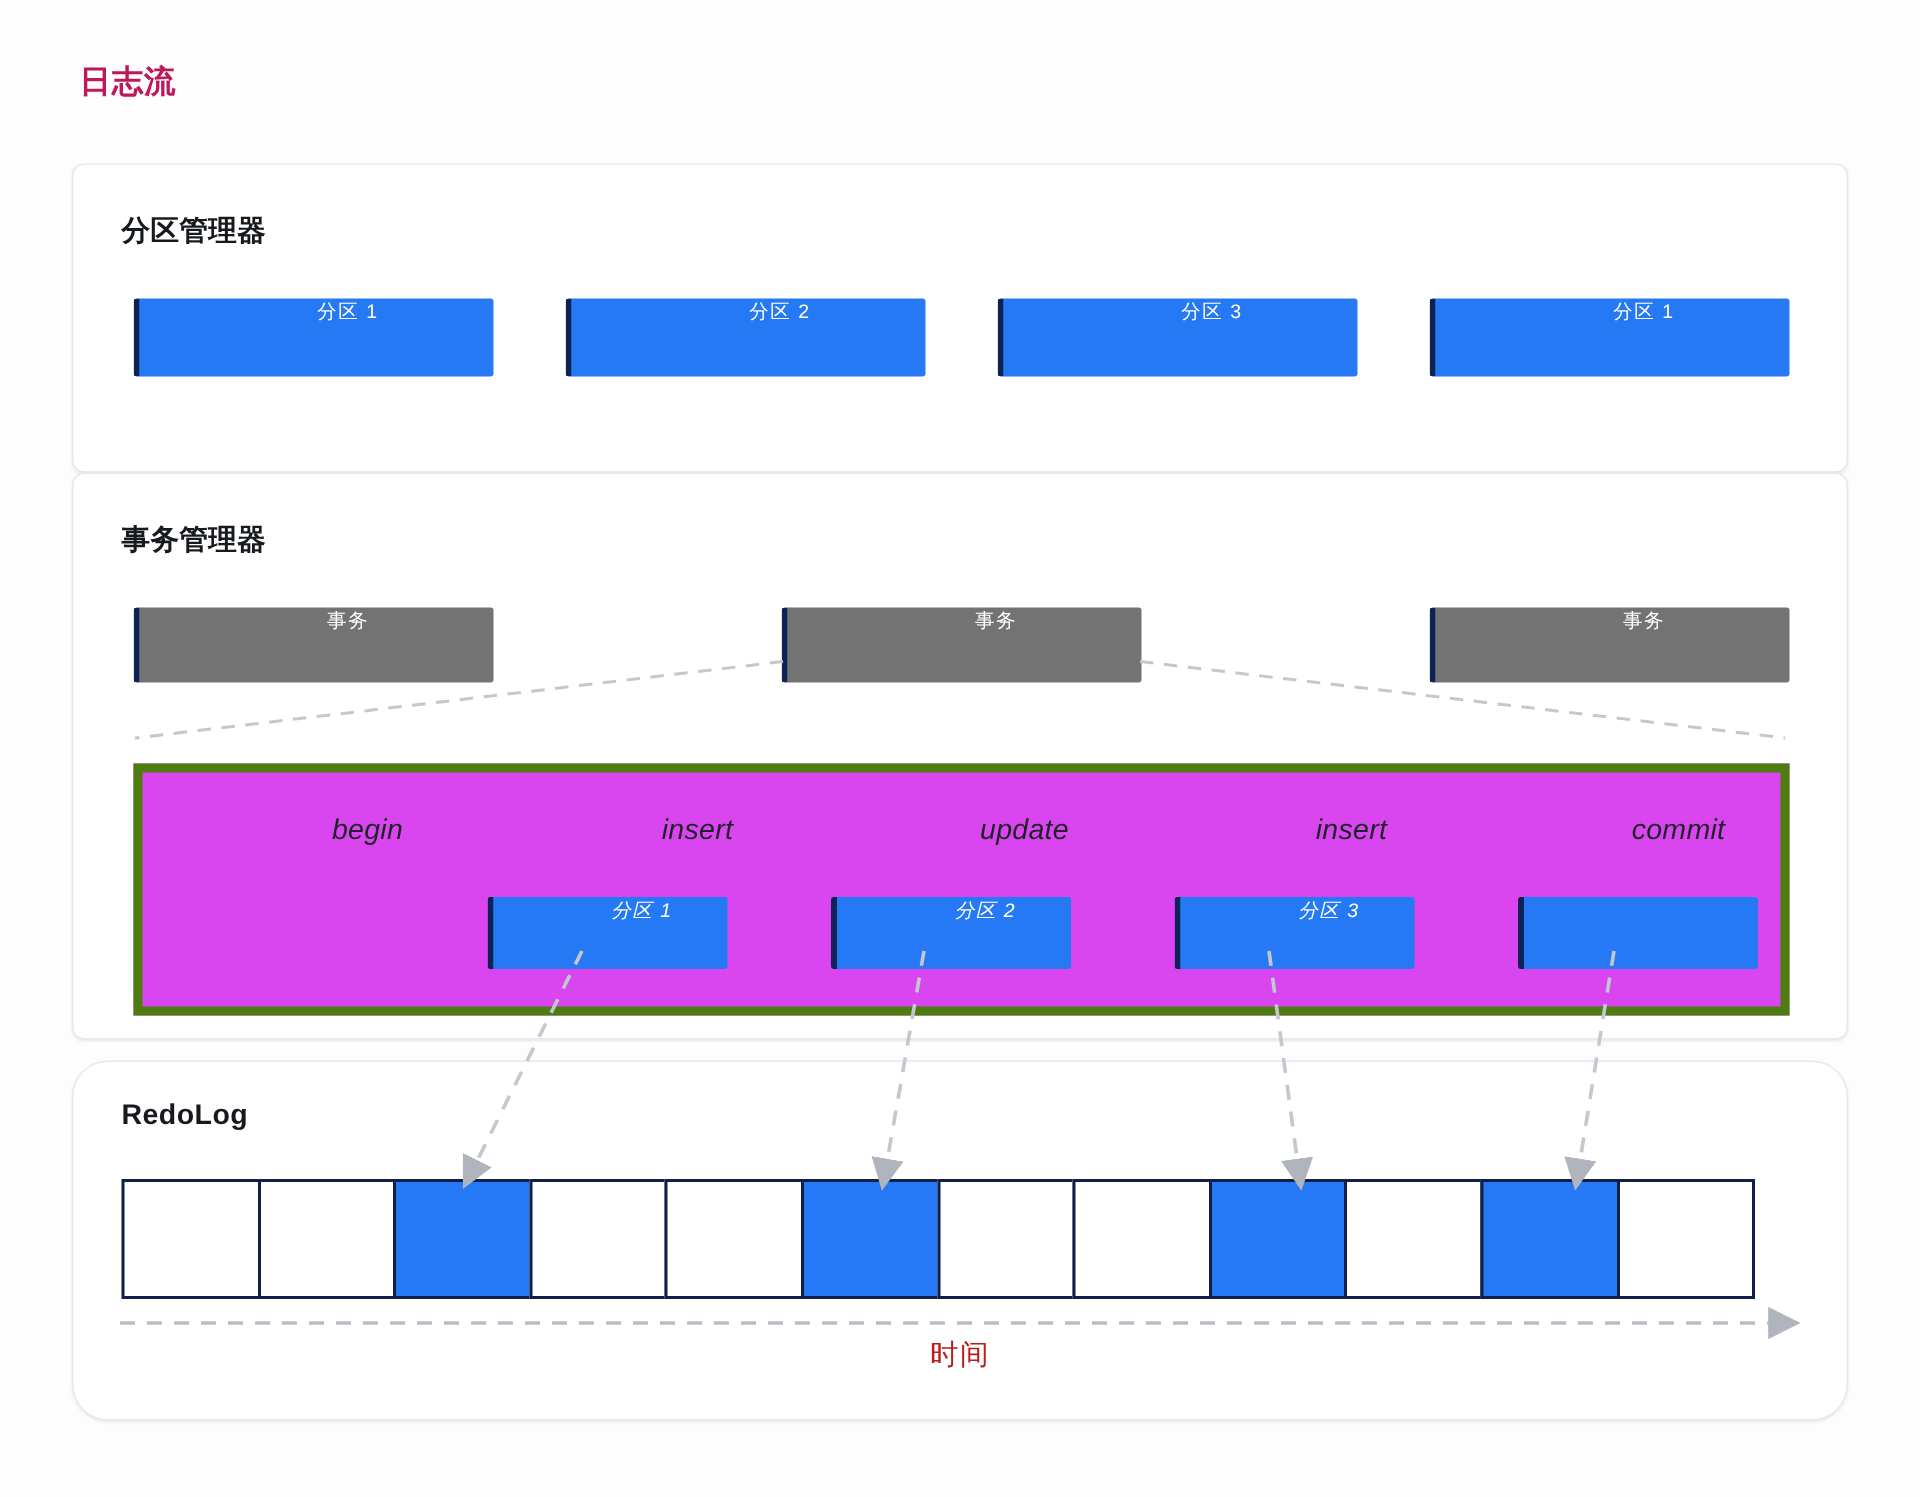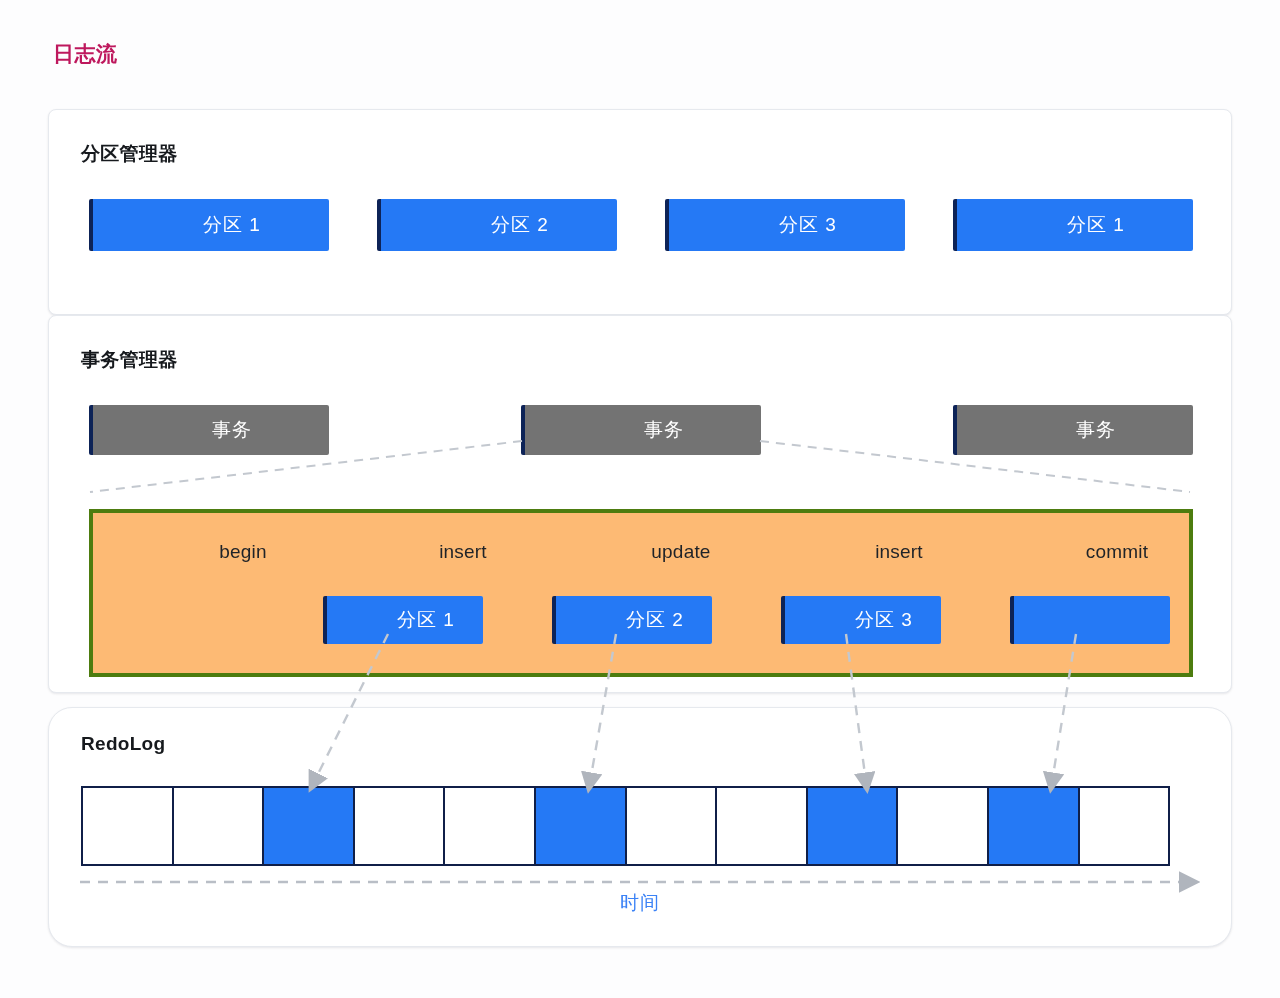--- a/index.html
+++ b/index.html
@@ -60,24 +60,23 @@
   }
   #card-partition .card-title { top: 31px; }
   #card-transaction .card-title { top: 31px; }
   #card-redolog .card-title { top: 25px; }
 
   
   .node {
     position: absolute;
     box-sizing: border-box;
     display: flex;
-    align-items: center;
     justify-content: center;
     color: #ffffff;
-    font-size: 19px;
+    font-size: 13px;
     letter-spacing: 1px;
     border-left: 4px solid #0d2357;
     border-radius: 2px;
     padding-left: 42px;
   }
   .node.blue { background: #2579f5; }
   .node.green { background: #737373; }
 
   
   .part-row-box {
@@ -93,22 +92,23 @@
   }
 
   
   #detail-panel {
     position: absolute;
     left: 40px;
     top: 193px;
     width: 1104px;
     height: 168px;
     box-sizing: border-box;
-    border: 4px solid #4d7c0f;
-    background: #fdba74;
+    border: 6px solid #4d7c0f;
+    background: #d946ef;
+    font-style: italic;
   }
   .op-label {
     position: absolute;
     top: 28px;
     font-size: 19px;
     color: #1f2328;
     text-align: center;
     letter-spacing: 0.2px;
   }
   .op-box {
@@ -135,21 +135,21 @@
   }
   .log-cell.filled { background: #2579f5; }
 
   .time-axis-label {
     position: absolute;
     top: 182px;
     left: 0;
     width: 100%;
     text-align: center;
     font-size: 19px;
-    color: #3b82f6;
+    color: #b91c1c;
     letter-spacing: 1px;
   }
 </style>
 </head>
 <body>
 
 <div class="page-title">日志流</div>
 
 <div class="card" id="card-partition">
   <div class="card-title">分区管理器</div>

